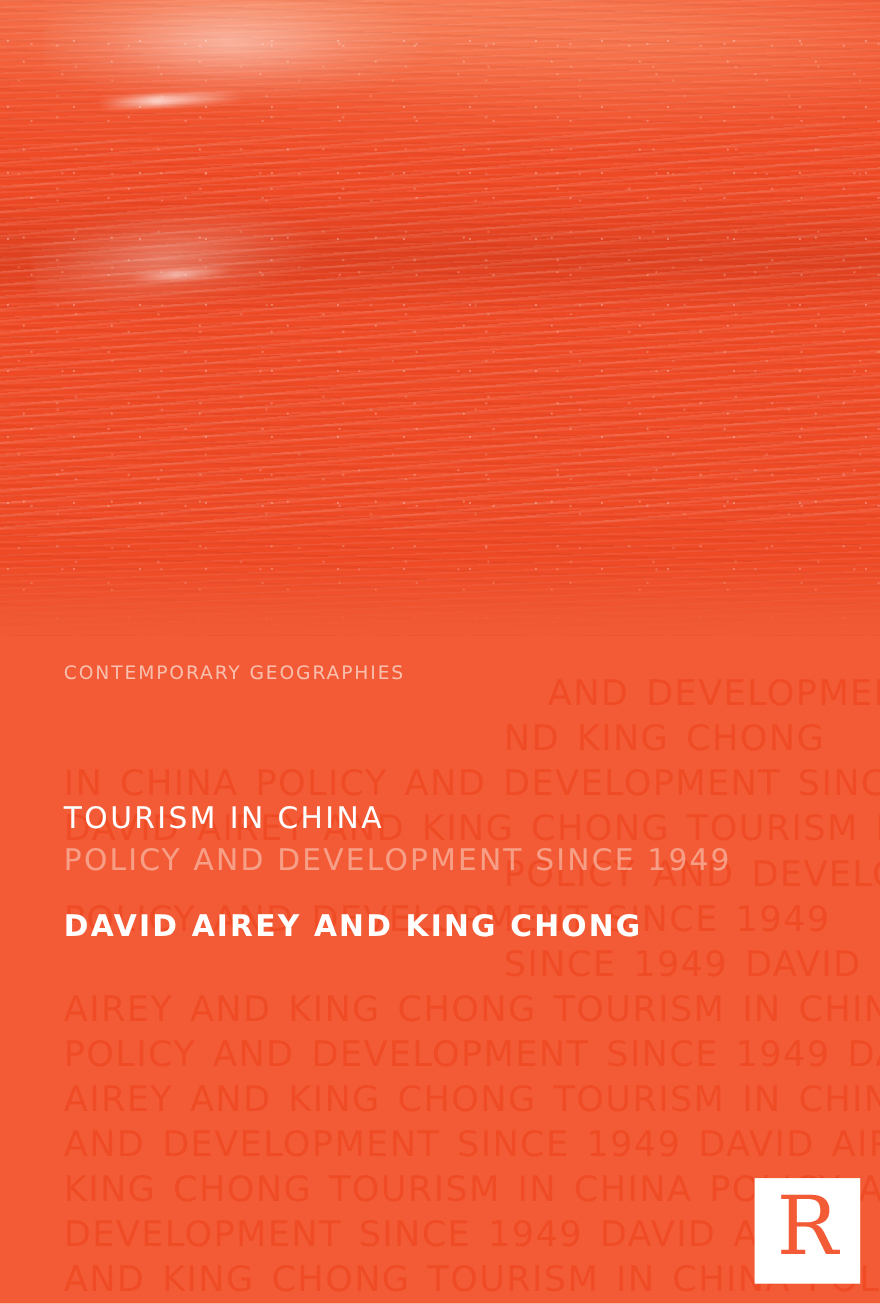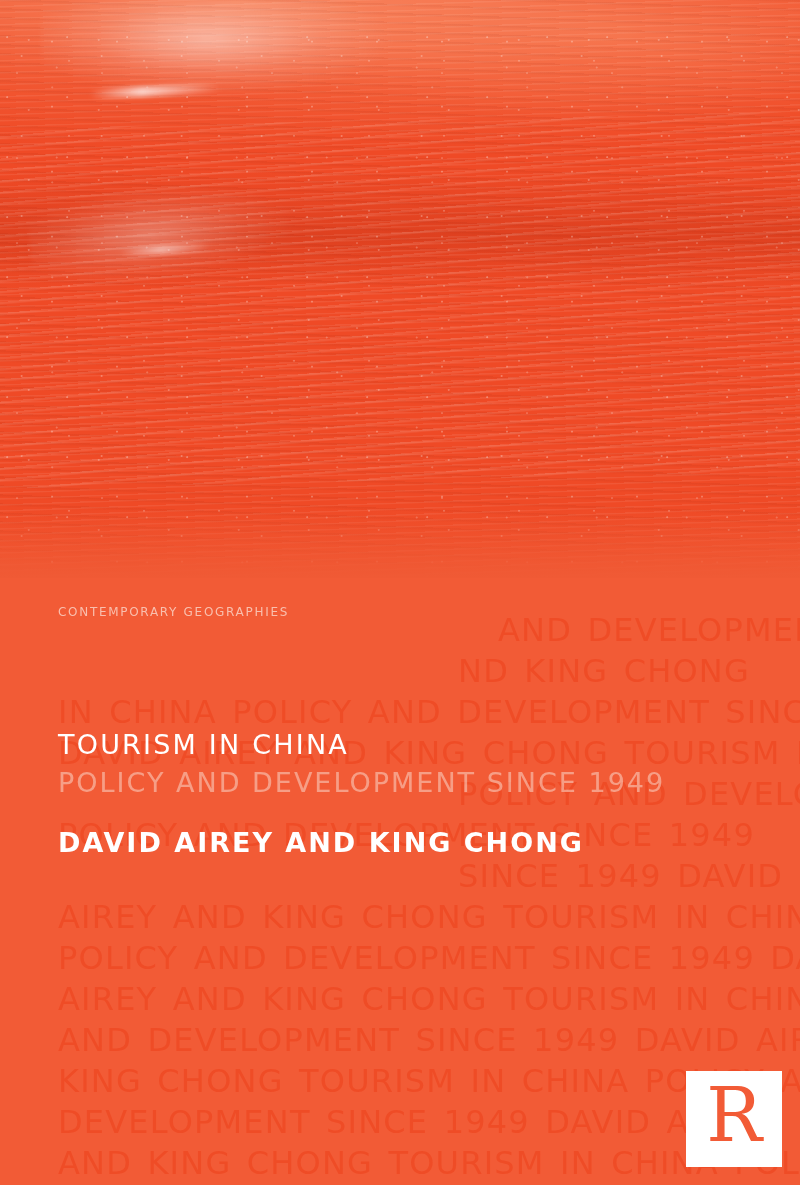--- a/index.html
+++ b/index.html
@@ -169,21 +169,21 @@
   .ghost .ln.ind1 { padding-left: 440px; }
   .ghost .ln.ind2 { padding-left: 400px; }
 
   
   .series {
     position: absolute;
     left: 58px;
     top: 24px;
     width: 420px;
     color: #f9bfae;
-    font-size: 12px;
+    font-size: 17px;
     letter-spacing: 1.7px;
     line-height: 20px;
     text-transform: uppercase;
     font-family: "DejaVu Sans", sans-serif;
   }
 
   
   .titleblock {
     position: absolute;
     left: 58px;

